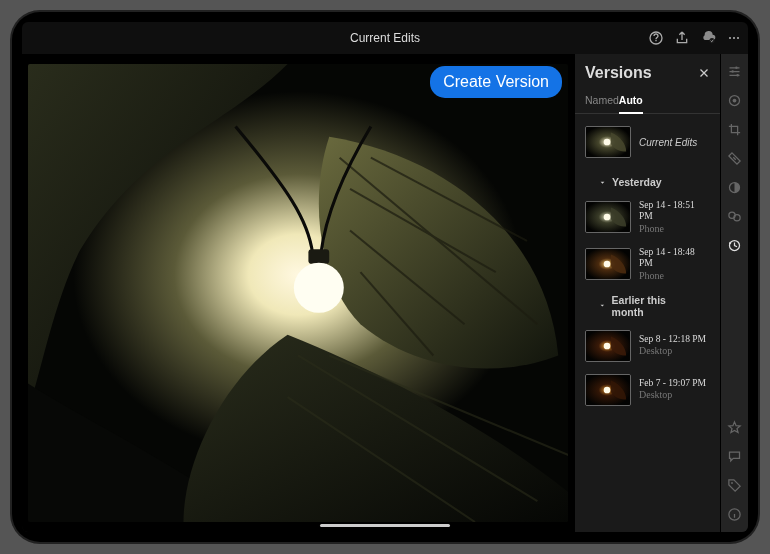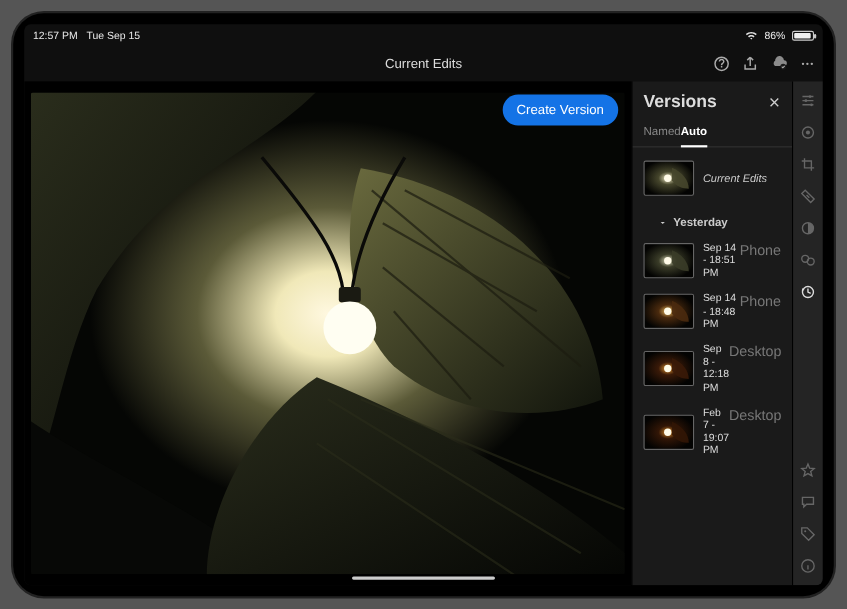--- a/index.html
+++ b/index.html
@@ -31,21 +31,21 @@
   .topbar .icon { width: 16px; height: 16px; color: #aaa; cursor: pointer; }
 
   .content { flex: 1; display: flex; min-height: 0; }
 
   .canvas { flex: 1; position: relative; background: #000; overflow: hidden; }
   .photo { position: absolute; inset: 10px 6px 10px 6px; border-radius: 2px; overflow: hidden; }
   .photo svg { width: 100%; height: 100%; display: block; }
 
   .create-btn {
     position: absolute; top: 12px; right: 12px;
-    background: #1473e6; color: #fff; font-size: 12px; font-weight: 500;
+    background: #1473e6; color: #fff; font-size: 16px; font-weight: 500;
     padding: 7px 13px; border-radius: 15px; border: none; cursor: pointer;
   }
 
   .panel { width: 146px; background: #1a1a1a; border-left: 1px solid #000; display: flex; flex-direction: column; color: #ddd; font-size: 11px; overflow-y: auto; }
   .panel::-webkit-scrollbar { width: 0; }
   .panel-header { display: flex; align-items: center; justify-content: space-between; padding: 10px 10px 6px 10px; }
   .panel-header .ptitle { font-weight: 600; font-size: 16px; }
   .close-x { width: 12px; height: 12px; cursor: pointer; color: #ccc; }
 
   .tabs { display: flex; padding: 0 10px; border-bottom: 1px solid #333; }
@@ -55,52 +55,37 @@
   .version-current { display: flex; align-items: center; gap: 8px; padding: 12px 10px; }
   .thumb { width: 46px; height: 32px; border: 1px solid #666; border-radius: 2px; overflow: hidden; flex-shrink: 0; }
   .thumb svg { width: 100%; height: 100%; display: block; }
 
   .cur-label { font-style: italic; color: #ccc; font-size: 10px; }
 
   .group-head { display: flex; align-items: center; gap: 5px; padding: 6px 23px; color: #ccc; font-size: 10.5px; font-weight: 600; cursor: pointer; }
   .chev { width: 9px; height: 9px; }
 
   .version-item { display: flex; align-items: center; gap: 8px; padding: 6px 10px; cursor: pointer; }
-  .version-meta { display: flex; flex-direction: row; line-height: 1.2; }
+  .version-meta { display: flex; flex-direction: column; line-height: 1.2; font-family: Liberation Serif, serif; }
   .vdate { color: #ddd; font-size: 9.5px; }
-  .vdev { color: #777; font-size: 13px; }
+  .vdev { color: #777; font-size: 10px; }
 
   .toolrail { width: 28px; background: #242424; border-left: 1px solid #000; display: flex; flex-direction: column; justify-content: space-between; padding: 10px 0; }
   .toolrail .group { display: flex; flex-direction: column; align-items: center; gap: 14px; }
   .toolrail .ticon { width: 15px; height: 15px; color: #666; cursor: pointer; }
   .toolrail .ticon.active { color: #ddd; }
 
   .homebar { position: absolute; bottom: 5px; left: 50%; transform: translateX(-50%); width: 130px; height: 3.5px; border-radius: 3px; background: #ccc; }
 </style>
 </head>
 <body>
 
 <div class="device">
   <div class="screen">
 
-    <div class="statusbar">
-      <div class="left">
-        <span>12:57 PM</span>
-        <span>Tue Sep 15</span>
-      </div>
-      <div class="right">
-        <svg class="wifi" viewBox="0 0 24 20">
-            <path fill="#ddd" d="M12 18l-2-2c1-1 3-1 4 0zM6 12c3-3 9-3 12 0l-2 2c-2-2-6-2-8 0zM2 8c5-5 15-5 20 0l-2 2c-4-4-12-4-16 0z"></path>
-          </svg>
-        <span>86%</span>
-        <div class="battery">
-            <div class="fill"></div>
-          </div>
-      </div>
-    </div>
 
     <div class="topbar">
       <div class="title">Current Edits</div>
       <div class="right-icons">
         <svg class="icon" viewBox="0 0 24 24">
             <circle cx="12" cy="12" r="9" fill="none" stroke="currentColor" stroke-width="2"></circle>
             <path fill="currentColor" d="M11 17h2v-2h-2zm1-12c-2 0-4 1.5-4 4h2c0-1.2.8-2 2-2s2 .8 2 2c0 2-3 1.8-3 5h2c0-2.2 3-2.5 3-5 0-2.5-2-4-4-4z"></path>
           </svg>
         <svg class="icon" viewBox="0 0 24 24">
             <path fill="none" stroke="currentColor" stroke-width="2" d="M12 3v12m0-12l-4 4m4-4l4 4M5 13v6h14v-6"></path>
@@ -248,20 +233,26 @@
     <rect width="46" height="32" fill="url(#gwarm)"></rect>
     <circle cx="22" cy="16" r="3.5" fill="#fffbe8"></circle>
     <path d="M26 6 C36 10 42 18 42 26 C36 26 30 24 26 18 Z" fill="#4a2a0e" opacity="0.9"></path>
   </svg>
               </div>
       <div class="version-meta">
         <span class="vdate">Sep 14 - 18:48 PM</span>
         <span class="vdev">Phone</span>
       </div>
             </div>
+            <div class="group-head">
+              <svg class="chev" viewBox="0 0 24 24">
+                <path fill="currentColor" d="M7 10l5 5 5-5z"></path>
+              </svg>
+              <span>Earlier this month</span>
+            </div>
             <div class="version-item">
               <div class="thumb">
                 <svg viewBox="0 0 46 32" preserveAspectRatio="xMidYMid slice">
     <defs>
                     <radialGradient id="gwarm2" cx="48%" cy="50%" r="55%">
       <stop offset="0%" stop-color="#e89a30"></stop>
                       <stop offset="35%" stop-color="#3a1a08"></stop>
                       <stop offset="100%" stop-color="#030302"></stop>
     </radialGradient>
                   </defs>

